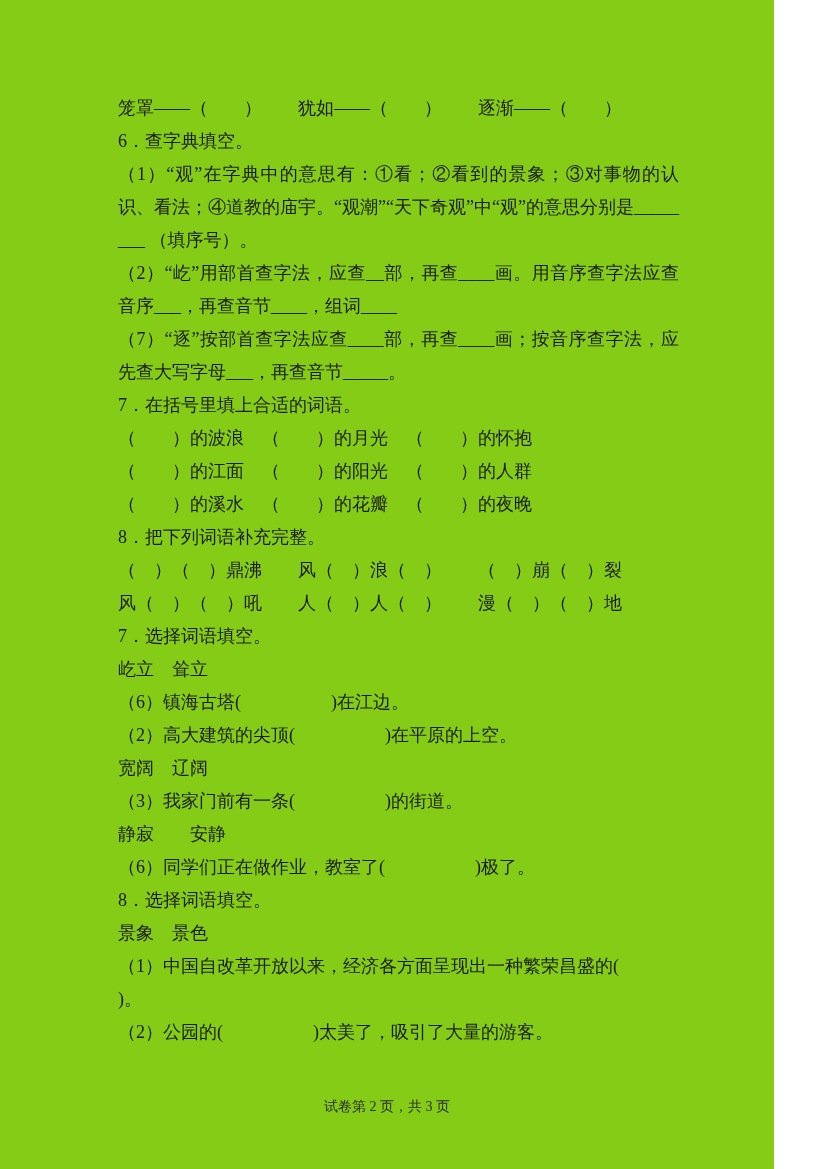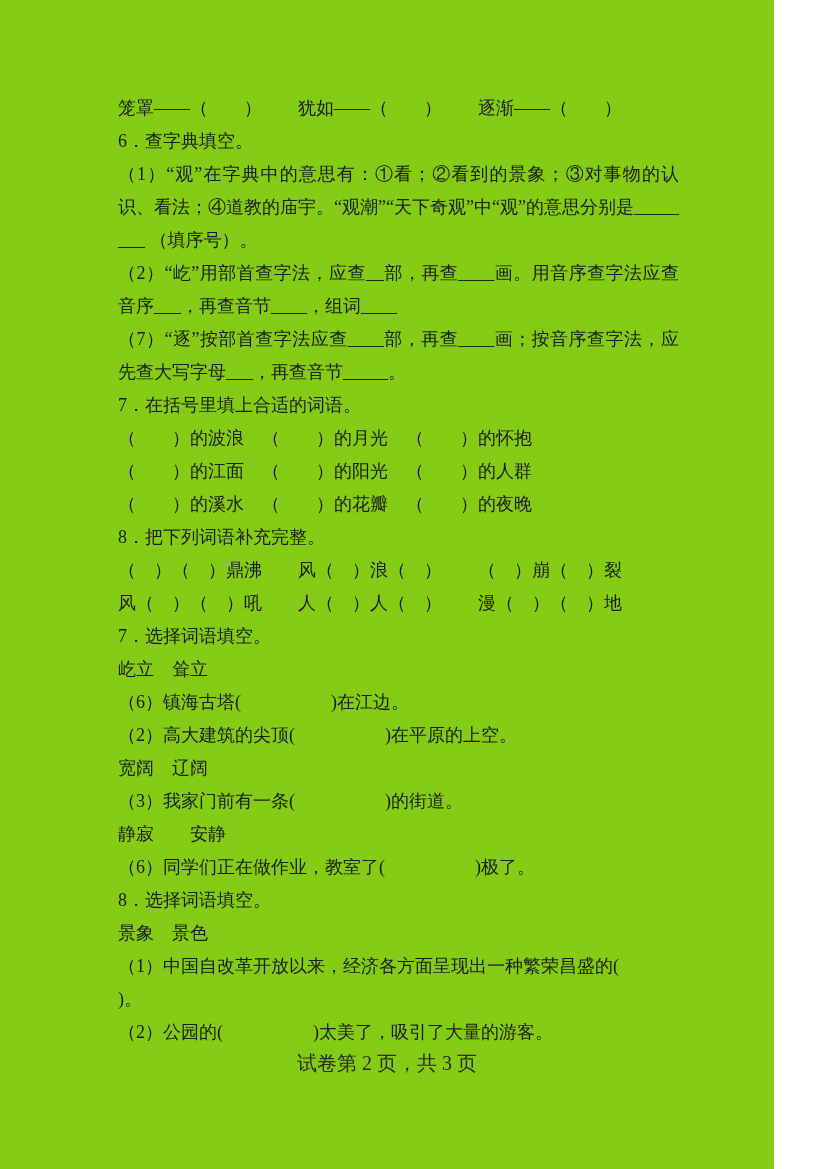--- a/index.html
+++ b/index.html
@@ -24,25 +24,25 @@
   .line, .para {
     margin: 0;
     white-space: pre-wrap;
     word-break: break-all;
   }
   .para {
     text-align: justify;
   }
   .footer {
     position: absolute;
-    top: 1050px;
+    top: 1098px;
     left: 0;
     right: 0;
     text-align: center;
-    font-size: 20px;
+    font-size: 14px;
     color: #2a2a2a;
   }
 </style>
 </head>
 <body>
 
 <div class="page">
   <div class="content">
 
     <div class="line">笼罩——（　　）　　犹如——（　　）　　逐渐——（　　）</div>

